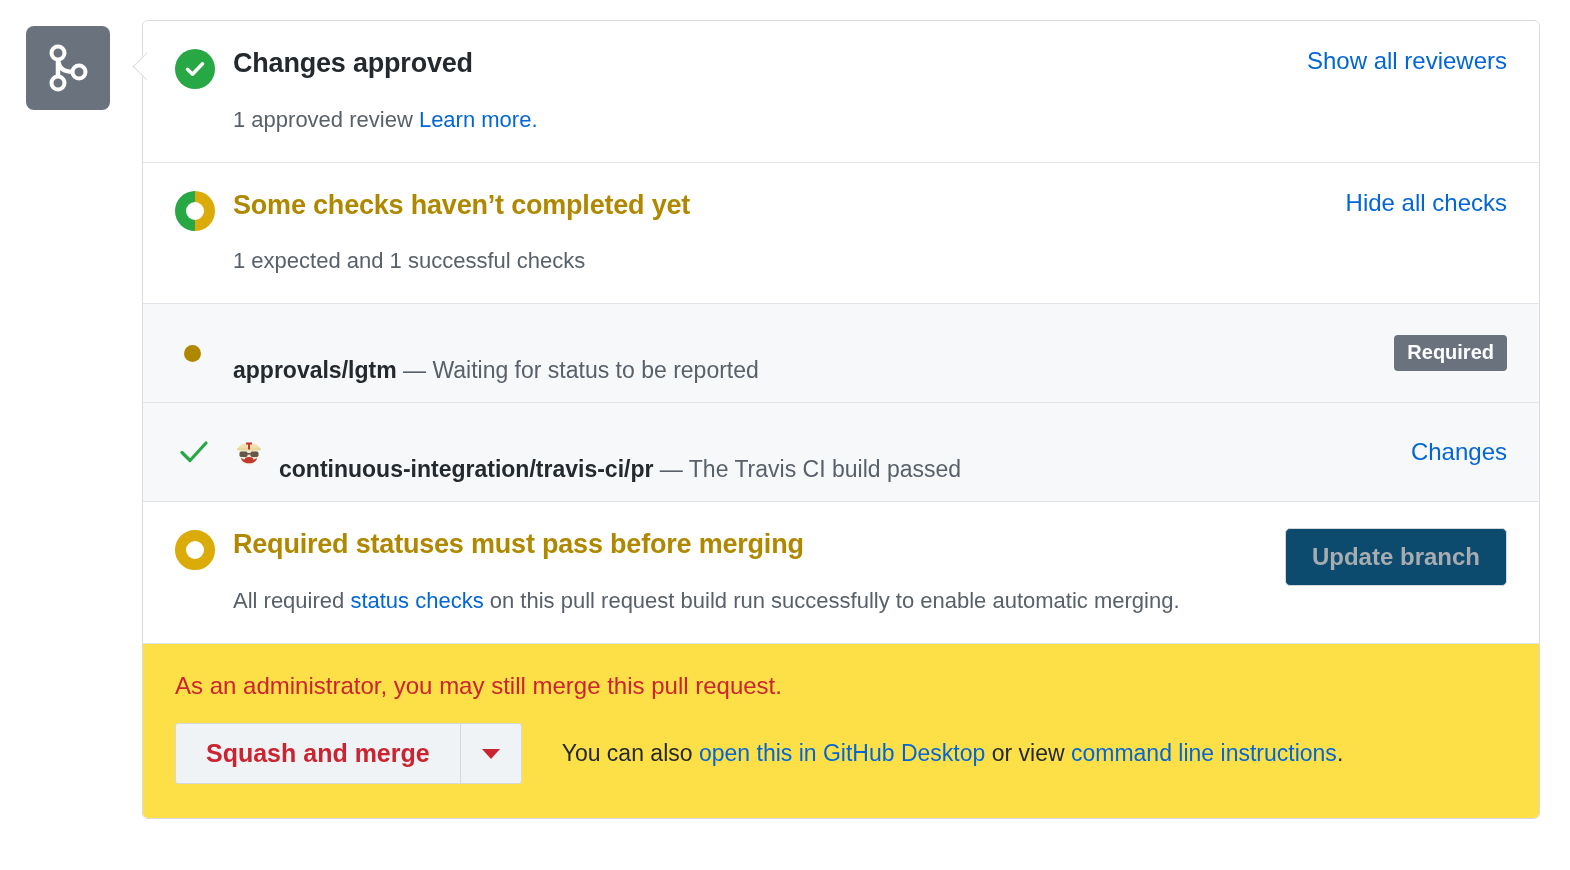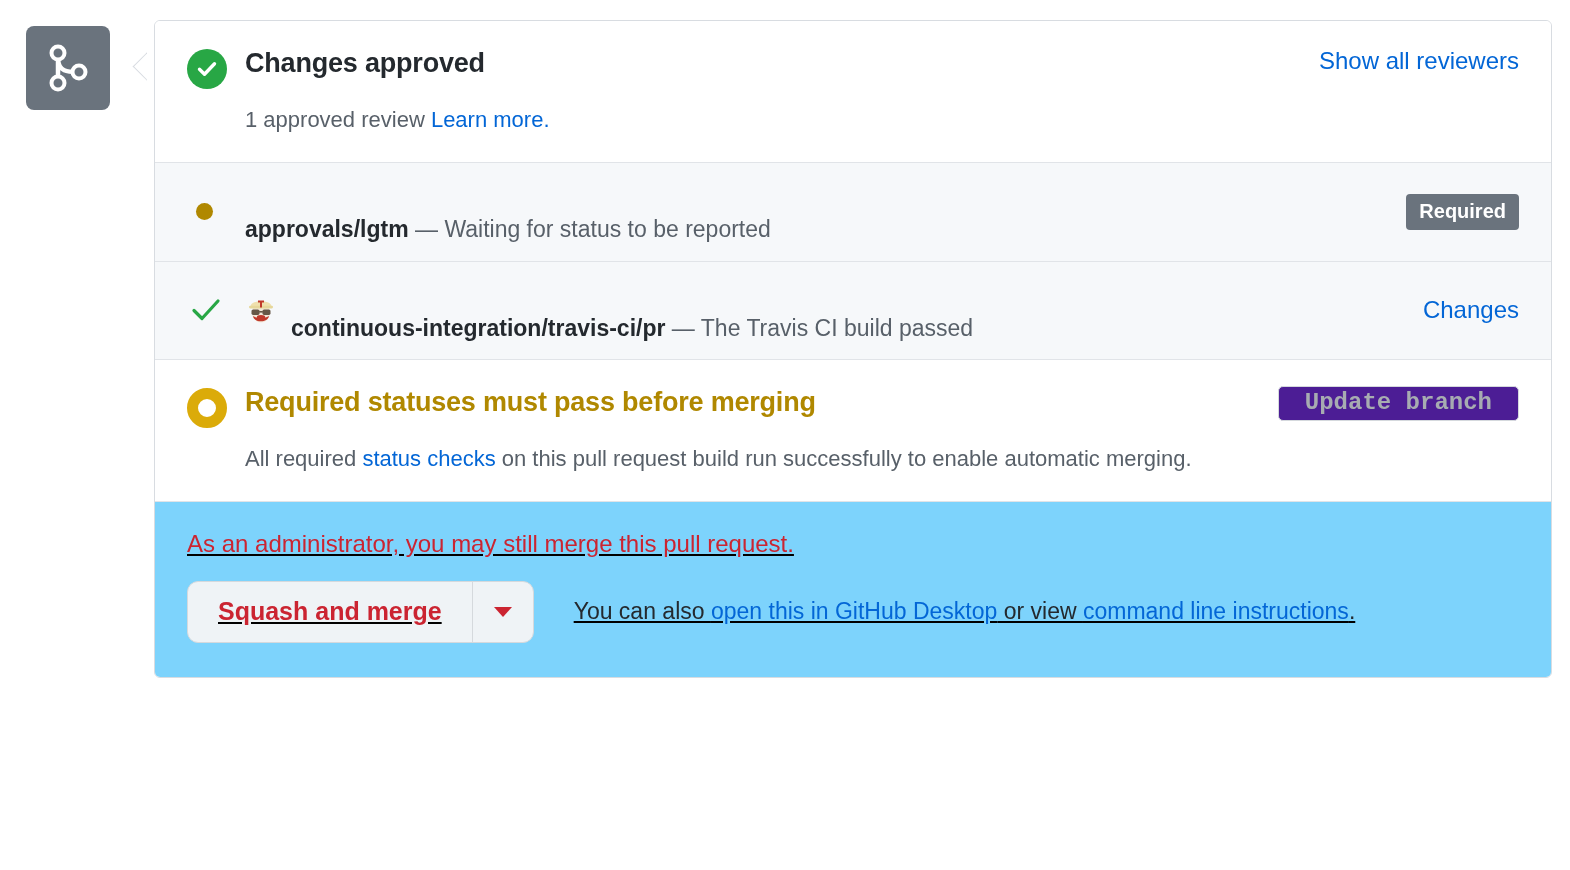--- a/index.html
+++ b/index.html
@@ -24,21 +24,21 @@
     width: 84px; height: 84px;
     background: #6a737d;
     border-radius: 8px;
     display: flex; align-items: center; justify-content: center;
   }
   .merge-badge svg { display: block; }
 
   
   .panel {
     position: absolute;
-    left: 154px; top: 20px;
+    left: 142px; top: 20px;
     width: 1398px;
     border: 1px solid #d8dce1;
     border-radius: 6px;
     background: #ffffff;
     overflow: hidden;
   }
 
   
   .notch-outer {
     position: absolute;
@@ -181,54 +181,53 @@
     color: #ffffff;
     font-size: 20px;
     font-weight: bold;
     border-radius: 4px;
     padding: 6px 13px 7px 13px;
     line-height: 1.15;
   }
 
   
   .btn-update {
-    font-family: Liberation Mono, monospace;
+    font-family: Liberation Sans, sans-serif;
     font-size: 24px;
     font-weight: bold;
     color: #a7acb1;
-    background: #4c1d95;
+    background: #0c4a6e;
     border: 1px solid #d5d9dd;
     border-radius: 5px;
-    padding: 3px 26px;
+    padding: 15px 26px;
     cursor: default;
     line-height: 1.1;
   }
 
   
   .merge-footer {
-    background: #7dd3fc;
+    background: #fde047;
     padding: 26px 32px 34px 32px;
     border-bottom: none;
-    text-decoration: underline;
   }
   .admin-note {
     font-size: 24px;
     color: #cb2431;
     line-height: 1.3;
     margin-bottom: 22px;
   }
   .merge-row {
     display: flex;
     align-items: center;
   }
   .btn-group {
     display: flex;
     align-items: stretch;
     border: 1px solid #d5d9dd;
-    border-radius: 11px;
+    border-radius: 3px;
     background: #eff3f6;
     overflow: hidden;
   }
   .btn-merge {
     font-family: "Liberation Sans", sans-serif;
     font-size: 25px;
     font-weight: bold;
     color: #cb2431;
     background: transparent;
     border: none;
@@ -289,20 +288,32 @@
         <div class="status-heading">Changes approved</div>
         <div class="status-sub">
           <span>1 approved review </span><a class="link">Learn more.</a>
         </div>
       </div>
       <div class="section-action">
         <a class="link link-lg">Show all reviewers</a>
       </div>
     </div>
 
+    <div class="section">
+      <div class="section-icon">
+        <div class="donut"></div>
+      </div>
+      <div class="section-body">
+        <div class="status-heading warn">Some checks haven’t completed yet</div>
+        <div class="status-sub">1 expected and 1 successful checks</div>
+      </div>
+      <div class="section-action">
+        <a class="link link-lg">Hide all checks</a>
+      </div>
+    </div>
 
     <div class="check-row">
       <div class="check-status">
         <div class="dot-pending"></div>
       </div>
       <div class="check-text">
         <span class="check-name">approvals/lgtm</span><span> — </span><span>Waiting for status to be reported</span>
       </div>
       <div class="check-right">
         <span class="badge-required">Required</span>

